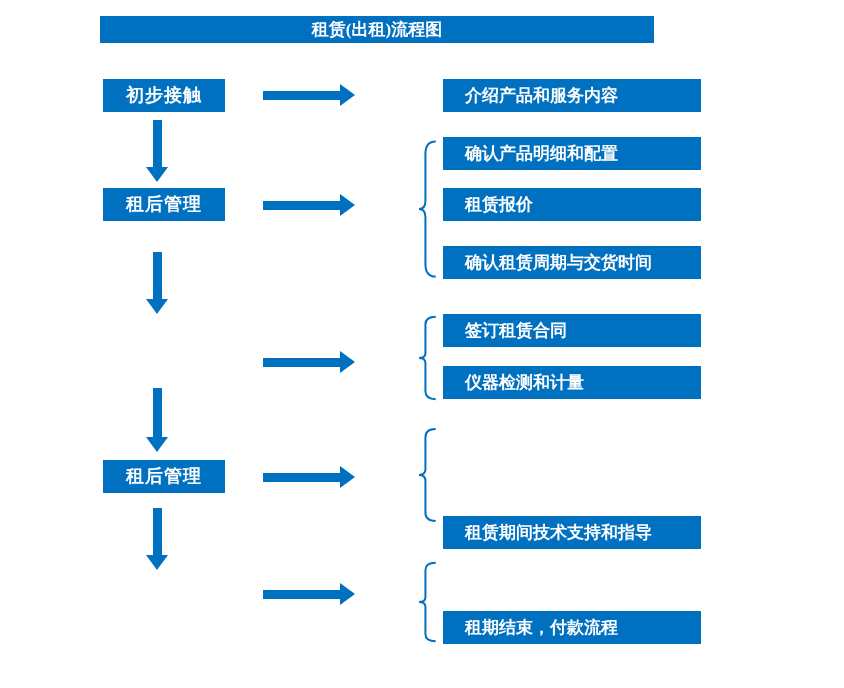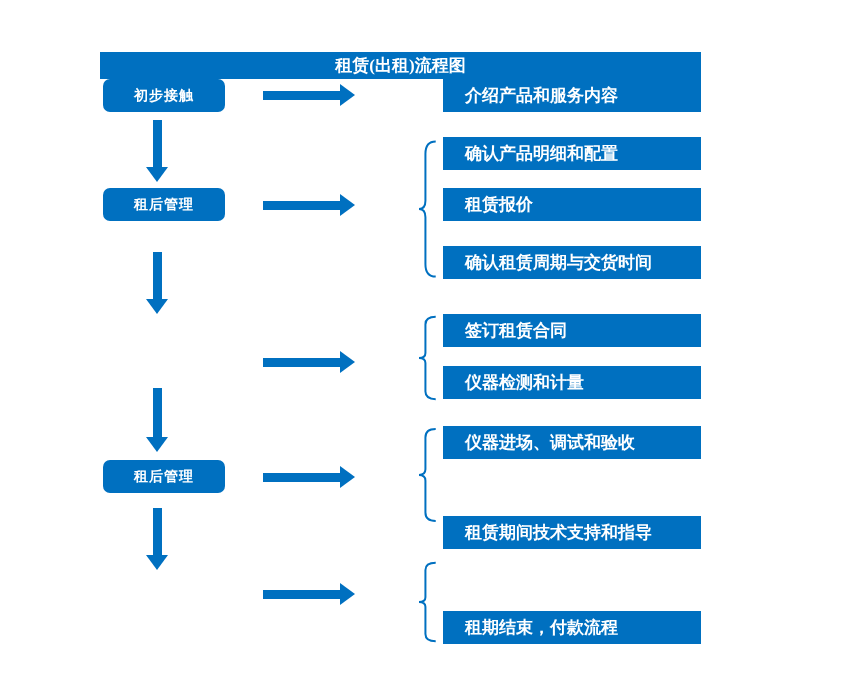--- a/index.html
+++ b/index.html
@@ -11,41 +11,39 @@
   .canvas {
     position: relative;
     width: 844px;
     height: 688px;
     background: #ffffff;
     overflow: hidden;
   }
   .title-bar {
     position: absolute;
     left: 100px; top: 16px;
-    width: 601px; height: 27px;
+    width: 554px; height: 27px;
     background: var(--primary);
     color: var(--on-primary);
     font-size: 17px;
     font-weight: bold;
     text-align: center;
     line-height: 27px;
-    margin-top: 36px;
   }
   .stage {
     position: absolute;
     left: 103px;
     width: 122px; height: 33px;
     background: var(--primary);
     color: var(--on-primary);
-    font-size: 14px;
+    font-size: 18px;
     font-weight: bold;
     text-align: center;
     line-height: 33px;
     letter-spacing: 1px;
-    border-radius: 7px;
   }
   .detail {
     position: absolute;
     left: 443px;
     width: 258px; height: 33px;
     background: var(--primary);
     color: var(--on-primary);
     font-size: 17px;
     font-weight: bold;
     line-height: 33px;
@@ -154,18 +152,17 @@
 
   <div class="detail" style="top:79px">介绍产品和服务内容</div>
 
   <div class="detail" style="top:137px">确认产品明细和配置</div>
   <div class="detail" style="top:188px">租赁报价</div>
   <div class="detail" style="top:314px">签订租赁合同</div>
 
   <div class="detail" style="top:246px">确认租赁周期与交货时间</div>
   <div class="detail" style="top:366px">仪器检测和计量</div>
 
-  <div class="detail" style="top:426px">仪器进场、调试和验收</div>
   <div class="detail" style="top:516px">租赁期间技术支持和指导</div>
 
   <div class="detail" style="top:611px">租期结束，付款流程</div>
 
 </div>
 
 </body></html>

